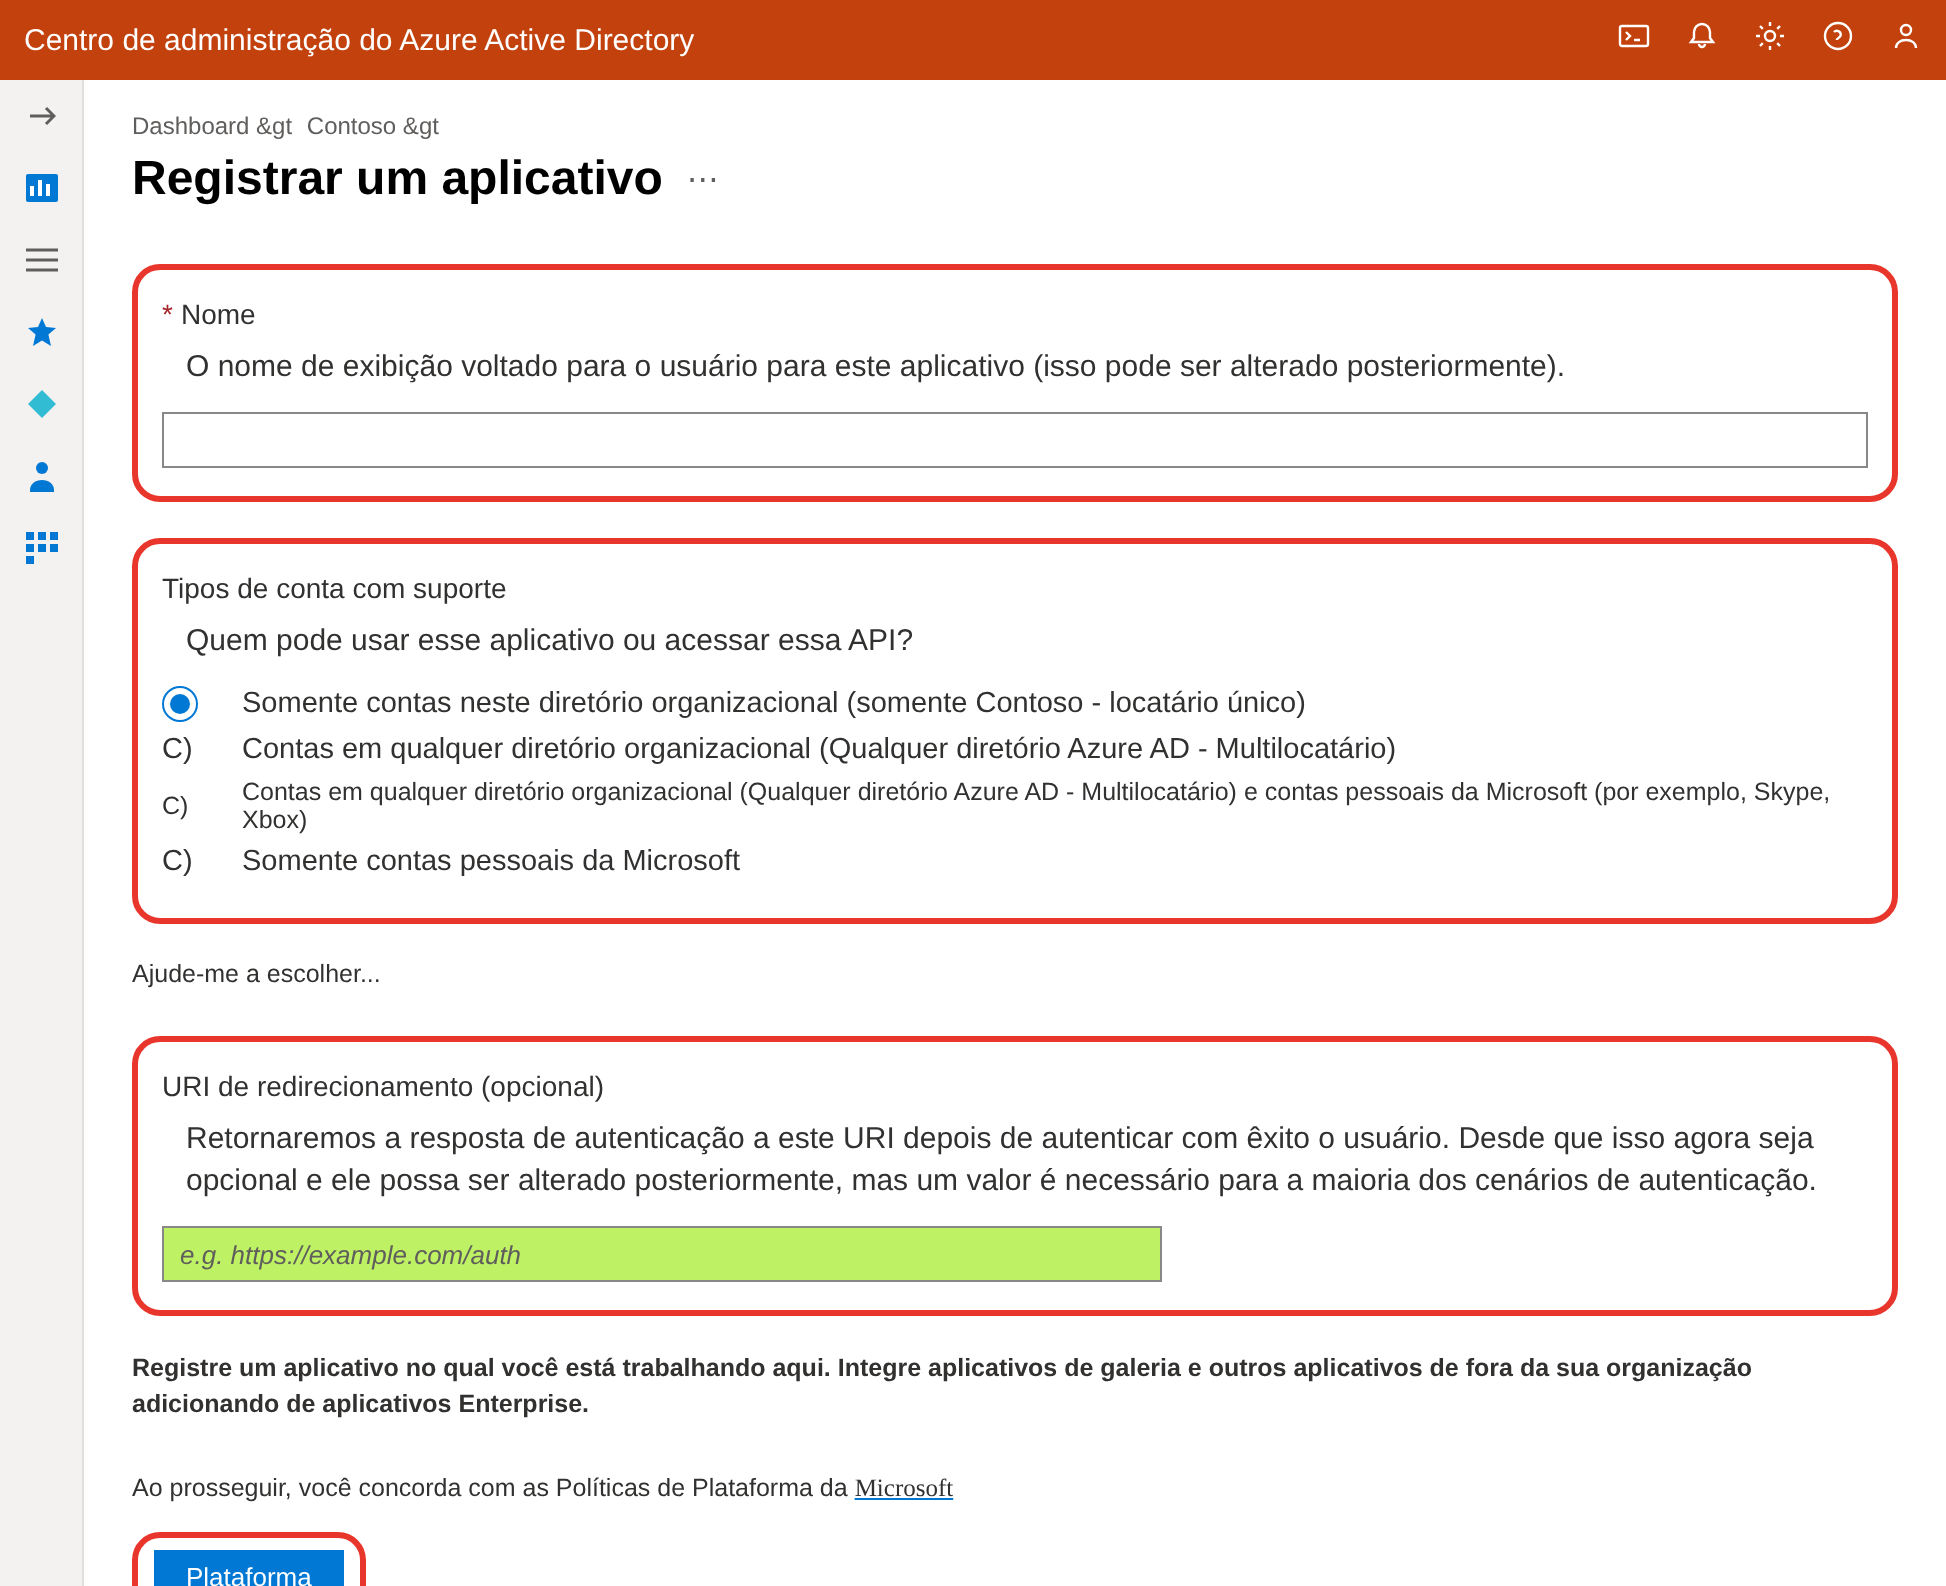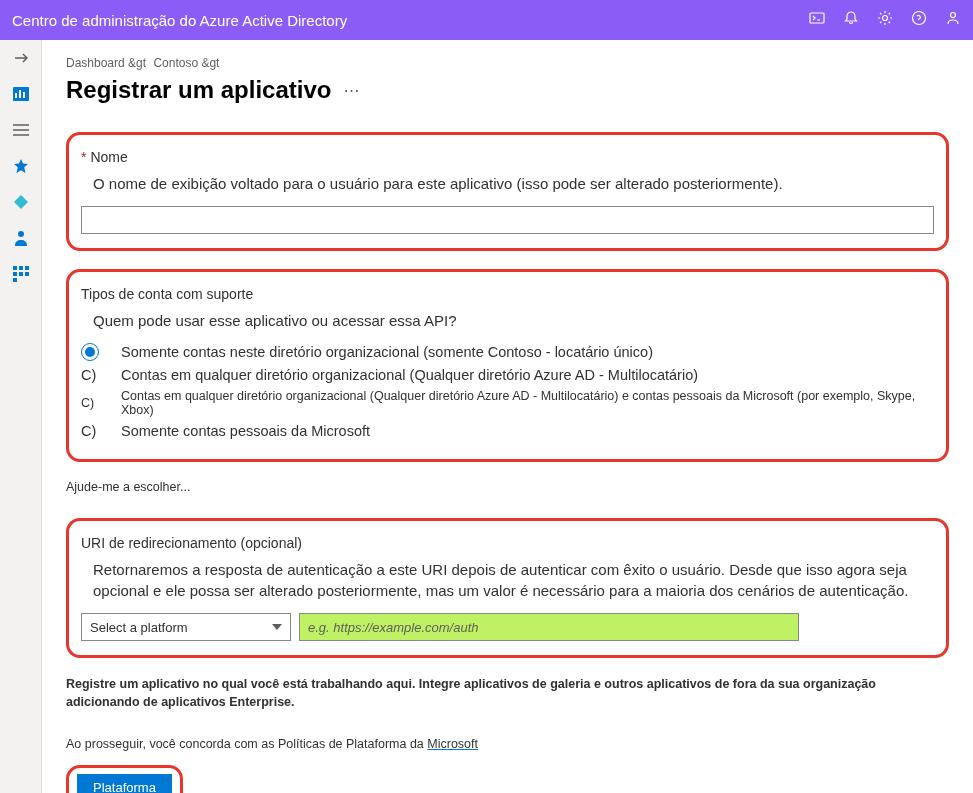--- a/index.html
+++ b/index.html
@@ -1,19 +1,19 @@
 <!DOCTYPE html>
 <html><head>
   <meta charset="utf-8">
   <style>
     * { margin: 0; padding: 0; box-sizing: border-box; }
     body { font-family: "Segoe UI", Arial, sans-serif; font-size: 13px; color: #323130; background: #fff; width: 973px; }
 
     
-    .top-header { background: #8b5cf6; color: #fff; height: 40px; display: flex; align-items: center; padding: 0 12px; justify-content: space-between; }
+    .top-header { background: #c2410c; color: #fff; height: 40px; display: flex; align-items: center; padding: 0 12px; justify-content: space-between; }
     .top-header-title { font-size: 15px; font-weight: 400; }
     .top-header-icons { display: flex; gap: 18px; align-items: center; }
     .top-header-icons span { cursor: pointer; font-size: 16px; }
 
     
     .layout { display: flex; }
     .sidebar { width: 42px; background: #f3f2f1; border-right: 1px solid #e1dfdd; padding-top: 8px; display: flex; flex-direction: column; align-items: center; gap: 16px; min-height: 753px; }
     .sidebar-item { width: 20px; height: 20px; display: flex; align-items: center; justify-content: center; cursor: pointer; }
     .main { flex: 1; padding: 16px 24px 24px 24px; }
 
@@ -50,21 +50,21 @@
 
     
     .uri-row { display: flex; gap: 8px; margin-top: 8px; }
     .platform-select { position: relative; width: 210px; height: 28px; border: 1px solid #8a8886; display: flex; align-items: center; padding: 0 8px; font-size: 13px; color: #323130; justify-content: space-between; cursor: pointer; background: #fff; }
     .chevron { border-left: 5px solid transparent; border-right: 5px solid transparent; border-top: 6px solid #605e5c; }
     .uri-input { flex: 0 0 500px; height: 28px; border: 1px solid #8a8886; padding: 0 8px; font-size: 13px; color: #605e5c; font-style: italic; background: #bef264; }
     .uri-input::placeholder { color: #605e5c; font-style: italic; }
 
     .footer-note { font-size: 12.5px; color: #323130; margin: 10px 0 26px 0; line-height: 1.4; font-weight: bold; }
     .policy { font-size: 12.5px; color: #323130; margin-bottom: 14px; }
-    .policy-link { text-decoration: underline; text-decoration-color: #0078d4; }
+    .policy-link { text-decoration: underline; text-decoration-color: #0078d4; font-family: Liberation Serif, serif; }
 
     
     .register-btn { background: #0078d4; color: #fff; border: none; padding: 6px 16px; font-size: 13px; cursor: pointer; }
 
     
     .ico-dash { color: #0078d4; }
     .ico-list { color: #605e5c; }
     .ico-star { color: #0078d4; }
     .ico-diamond { color: #32bcd4; }
     .ico-user { color: #0078d4; }
@@ -206,24 +206,20 @@
       </div>
     </div>
 
     <div class="help-link">Ajude-me a escolher...</div>
 
     
     <div class="highlight-box">
       <div class="section-label">URI de redirecionamento (opcional)</div>
       <div class="desc">Retornaremos a resposta de autenticação a este URI depois de autenticar com êxito o usuário. Desde que isso agora seja opcional e ele possa ser alterado posteriormente, mas um valor é necessário para a maioria dos cenários de autenticação.</div>
       <div class="uri-row">
-        <div class="platform-select">
-          <span>Select a platform</span>
-          <span class="chevron"></span>
-        </div>
         <input type="text" class="uri-input" placeholder="e.g. https://example.com/auth" style="">
       </div>
     </div>
 
     <div class="footer-note">Registre um aplicativo no qual você está trabalhando aqui. Integre aplicativos de galeria e outros aplicativos de fora da sua organização adicionando de aplicativos Enterprise.</div>
 
     <div class="policy">
       <span>Ao prosseguir, você concorda com as Políticas de Plataforma da </span><span class="policy-link">Microsoft</span>
     </div>
 

